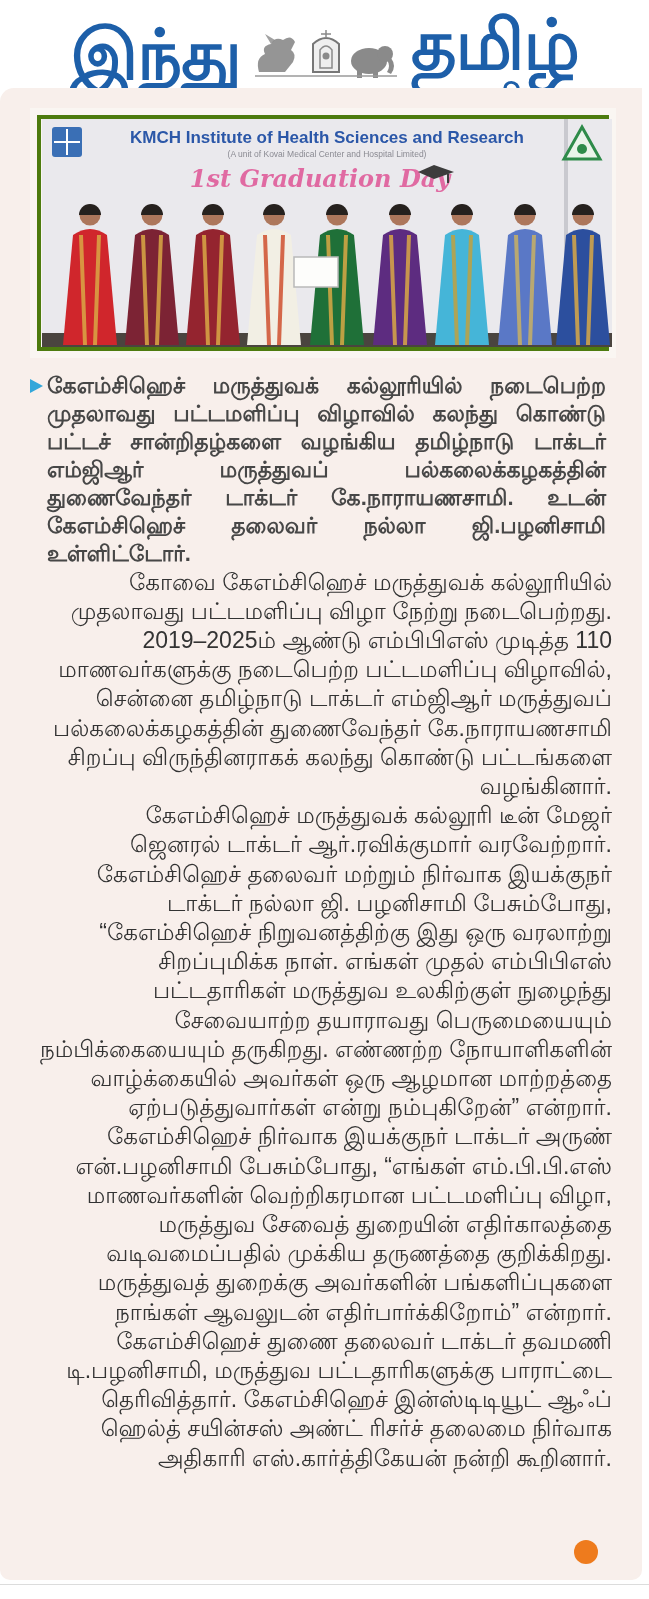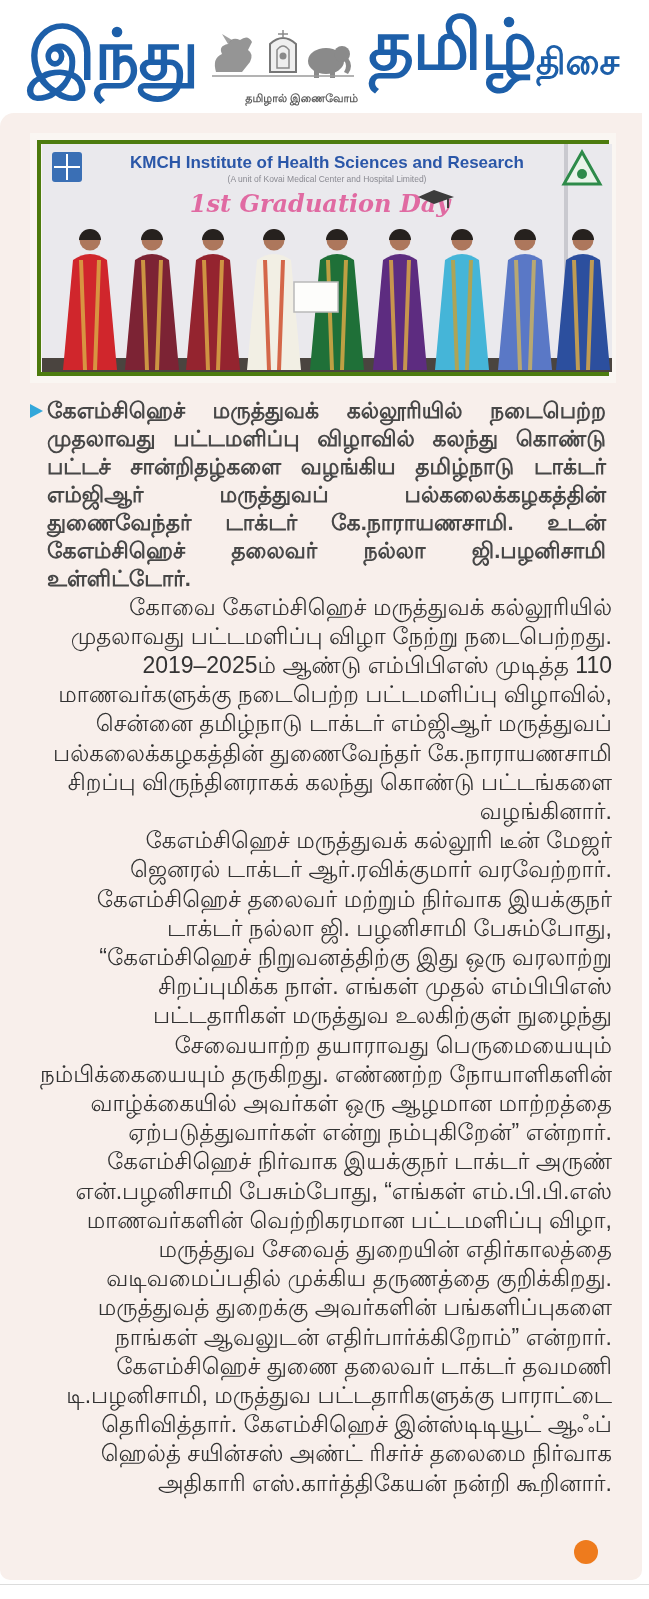--- a/index.html
+++ b/index.html
@@ -3,31 +3,31 @@
 <meta charset="utf-8">
 <style>
   html,body{margin:0;padding:0;}
   body{
     width:649px;height:1599px;overflow:hidden;background:#ffffff;
     font-family:"Liberation Sans","DejaVu Sans",sans-serif;
     display:flex;flex-direction:column;
   }
   
   .masthead{
-    height:113px;background:#ffffff;display:flex;align-items:flex-start;
+    height:88px;background:#ffffff;display:flex;align-items:flex-start;
     justify-content:center;gap:10px;padding-top:6px;box-sizing:border-box;border-radius:15px;
   }
   .mast-word{
     color:#1d5fa9;font-weight:800;font-size:70px;line-height:1.0;
     letter-spacing:-1px;
   }
   .mast-left{margin-top:14px;}
   .mast-emblem{width:150px;margin-top:22px;text-align:right;}
   .mast-emblem-caption{font-size:11px;color:#5d5d5d;margin-top:-2px;font-weight:700;}
-  .mast-right{display:flex;align-items:flex-end;}
+  .mast-right{display:flex;flex-direction:column;align-items:flex-end;}
   .mast-right .mast-word{margin-top:4px;}
   .mast-sub{
     color:#1d5fa9;font-weight:800;font-size:36px;line-height:1;margin-top:0px;
     margin-right:2px;
   }
   
   .article-card{
     flex:1;background:#f8efeb;margin-right:7px;border-radius:14px 0 10px 10px;
     padding:20px 30px 18px 30px;box-sizing:border-box;position:relative;overflow:hidden;
   }

